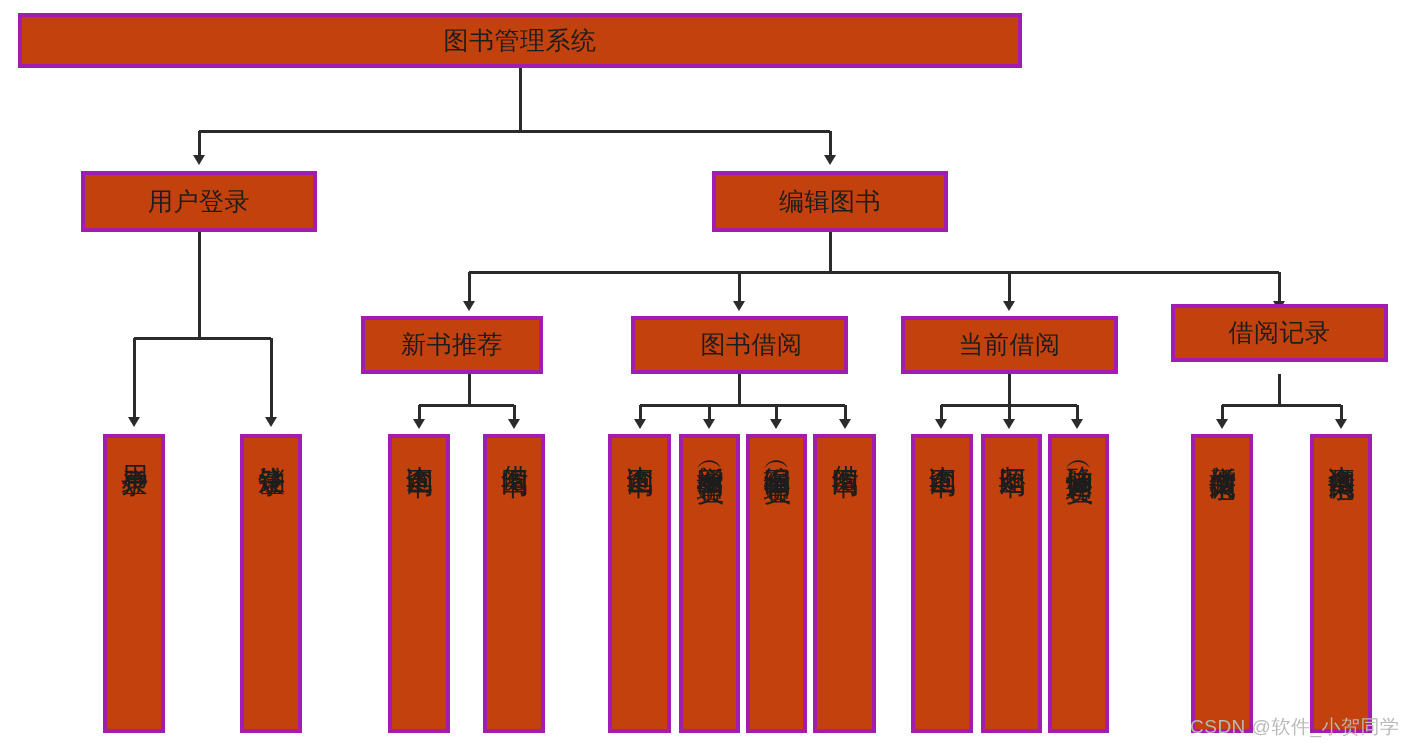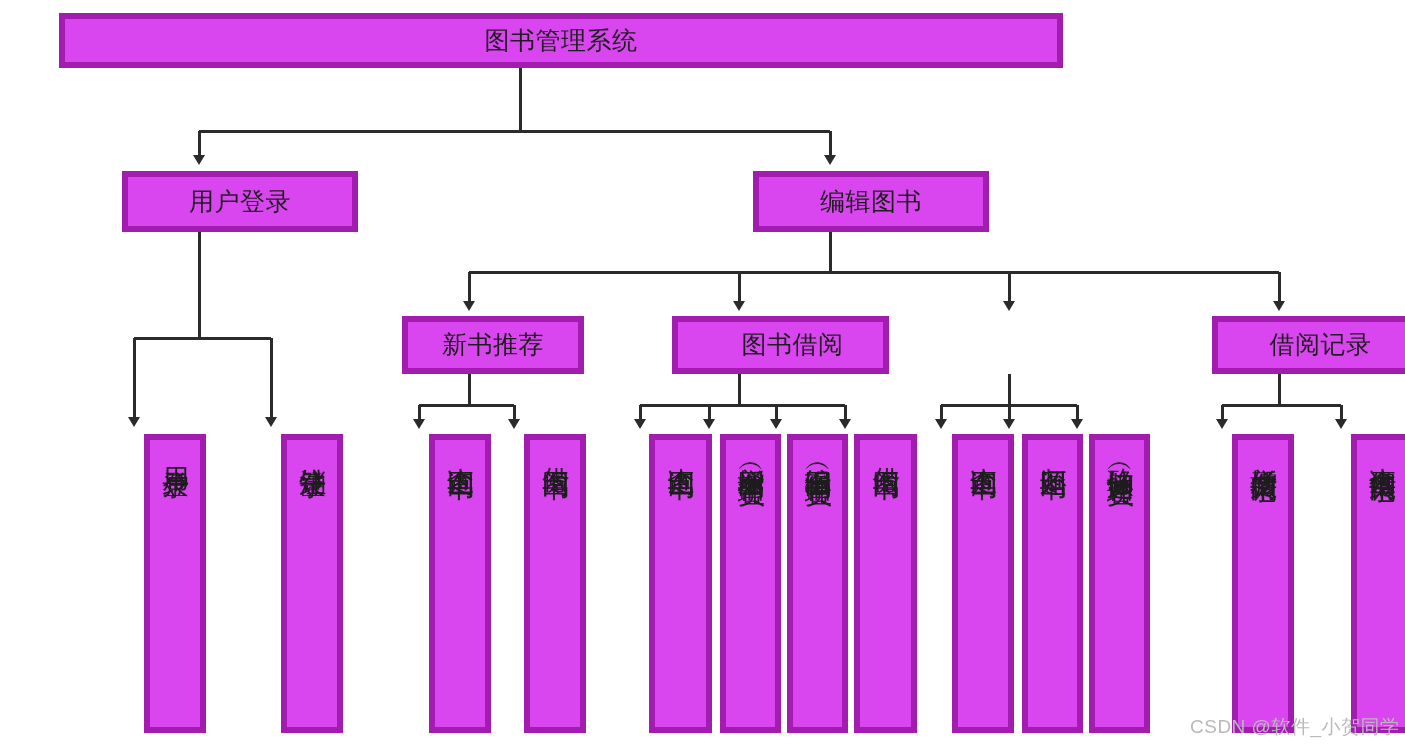--- a/index.html
+++ b/index.html
@@ -22,27 +22,26 @@
     position: absolute;
     left: 0;
     top: 0;
     width: 1405px;
     height: 747px;
     pointer-events: none;
   }
   .node {
     position: absolute;
     box-sizing: border-box;
-    background: #d946ef;
-    border: 6px solid #a21caf;
+    background: #c2410c;
+    border: 4px solid #a21caf;
     display: flex;
     align-items: center;
     justify-content: center;
     color: #1d1d1d;
-    margin-left: 41px;
   }
   .node .label {
     display: block;
     text-align: center;
     line-height: 1.18;
     white-space: pre;
   }
   
   .node.horiz .label {
     font-size: 25px;
@@ -141,22 +140,25 @@
   </div>
 
   <div class="node horiz" style="left:361px; top:316px; width:182px; height:58px;">
     <span class="label">新书推荐</span>
   </div>
 
   <div class="node horiz" style="left:631px; top:316px; width:217px; height:58px;padding-left:24px;">
     <span class="label">图书借阅</span>
   </div>
 
-
-  <div class="node horiz" style="left:1171px; top:316px; width:217px; height:58px;">
+  <div class="node horiz" style="left:901px; top:316px; width:217px; height:58px;">
+    <span class="label">当前借阅</span>
+  </div>
+
+  <div class="node horiz" style="left:1171px; top:304px; width:217px; height:58px;">
     <span class="label">借阅记录</span>
   </div>
 
   <div class="node vert" style="left:103px; top:434px; width:62px; height:299px;">
     <span class="label">用户登录</span>
   </div>
 
   <div class="node vert" style="left:240px; top:434px; width:62px; height:299px;">
     <span class="label">注销登录</span>
   </div>

